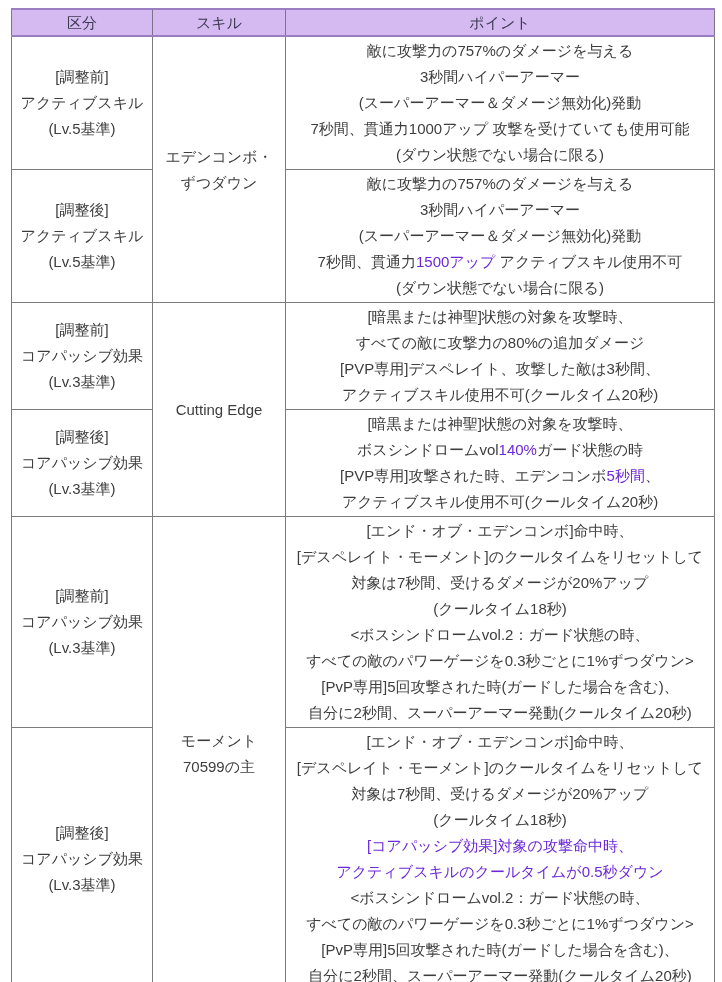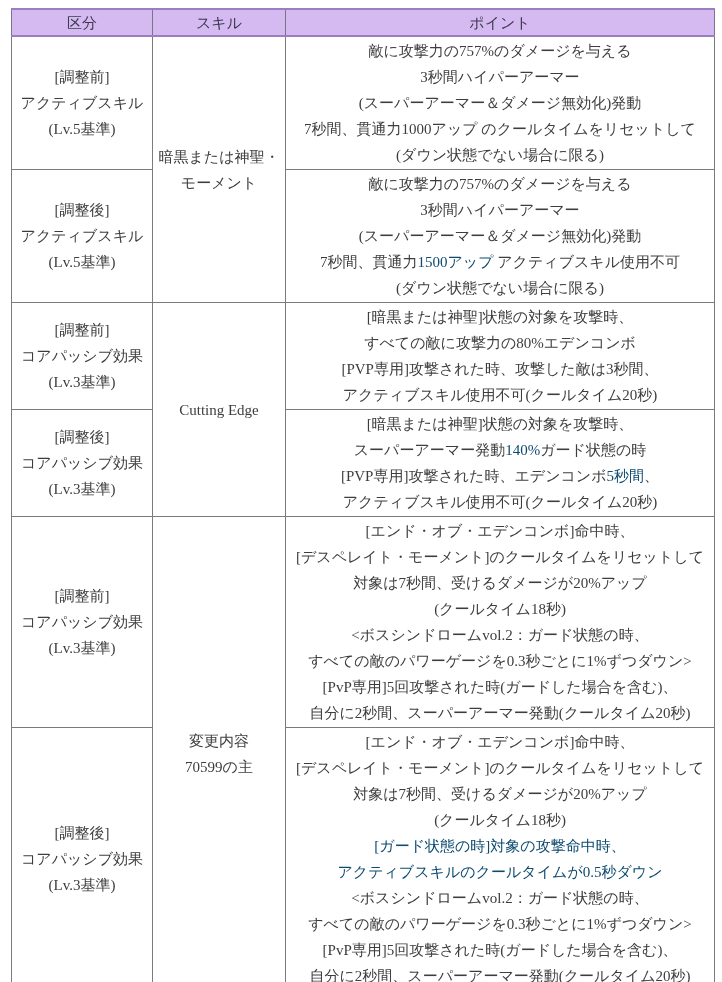--- a/index.html
+++ b/index.html
@@ -40,28 +40,27 @@
     border-bottom: 2px solid #9b7dc1;
     padding: 0;
     margin-left: 29px;
   }
   tbody td {
     border: 1px solid #7b7b7b;
     background: #ffffff;
     text-align: center;
     vertical-align: middle;
     padding: 1px 4px;
-    font-family: Liberation Serif, serif;
   }
   .cell-line {
     line-height: 26px;
     white-space: nowrap;
   }
   .seg-red {
-    color: #0c4a6e;
+    color: #6d28d9;
   }
 </style>
 </head>
 <body>
 
 <div class="table-wrap">
   <table class="skill-table">
     <colgroup>
       <col class="col-category">
       <col class="col-skill">
@@ -75,28 +74,28 @@
       </tr>
     </thead>
     <tbody id="table-body">
         <tr>
           <td>
             <div class="cell-line"><span class="">[調整前]</span></div>
             <div class="cell-line"><span class="">アクティブスキル</span></div>
             <div class="cell-line"><span class="">(Lv.5基準)</span></div>
           </td>
           <td rowspan="2">
-            <div class="cell-line"><span class="">暗黒または神聖・</span></div>
-            <div class="cell-line"><span class="">モーメント</span></div>
+            <div class="cell-line"><span class="">エデンコンボ・</span></div>
+            <div class="cell-line"><span class="">ずつダウン</span></div>
           </td>
           <td>
             <div class="cell-line"><span class="">敵に攻撃力の757%のダメージを与える</span></div>
             <div class="cell-line"><span class="">3秒間ハイパーアーマー</span></div>
             <div class="cell-line"><span class="">(スーパーアーマー＆ダメージ無効化)発動</span></div>
-            <div class="cell-line"><span class="">7秒間、貫通力1000アップ のクールタイムをリセットして</span></div>
+            <div class="cell-line"><span class="">7秒間、貫通力1000アップ 攻撃を受けていても使用可能</span></div>
             <div class="cell-line"><span class="">(ダウン状態でない場合に限る)</span></div>
           </td>
         </tr>
         <tr>
           <td>
             <div class="cell-line"><span class="">[調整後]</span></div>
             <div class="cell-line"><span class="">アクティブスキル</span></div>
             <div class="cell-line"><span class="">(Lv.5基準)</span></div>
           </td>
           <td>
@@ -111,46 +110,46 @@
           <td>
             <div class="cell-line"><span class="">[調整前]</span></div>
             <div class="cell-line"><span class="">コアパッシブ効果</span></div>
             <div class="cell-line"><span class="">(Lv.3基準)</span></div>
           </td>
           <td rowspan="2">
             <div class="cell-line"><span class="">Cutting Edge</span></div>
           </td>
           <td>
             <div class="cell-line"><span class="">[暗黒または神聖]状態の対象を攻撃時、</span></div>
-            <div class="cell-line"><span class="">すべての敵に攻撃力の80%エデンコンボ</span></div>
-            <div class="cell-line"><span class="">[PVP専用]攻撃された時、攻撃した敵は3秒間、</span></div>
+            <div class="cell-line"><span class="">すべての敵に攻撃力の80%の追加ダメージ</span></div>
+            <div class="cell-line"><span class="">[PVP専用]デスペレイト、攻撃した敵は3秒間、</span></div>
             <div class="cell-line"><span class="">アクティブスキル使用不可(クールタイム20秒)</span></div>
           </td>
         </tr>
         <tr>
           <td>
             <div class="cell-line"><span class="">[調整後]</span></div>
             <div class="cell-line"><span class="">コアパッシブ効果</span></div>
             <div class="cell-line"><span class="">(Lv.3基準)</span></div>
           </td>
           <td>
             <div class="cell-line"><span class="">[暗黒または神聖]状態の対象を攻撃時、</span></div>
-            <div class="cell-line"><span class="">スーパーアーマー発動</span><span class="seg-red">140%</span><span class="">ガード状態の時</span></div>
+            <div class="cell-line"><span class="">ボスシンドロームvol</span><span class="seg-red">140%</span><span class="">ガード状態の時</span></div>
             <div class="cell-line"><span class="">[PVP専用]攻撃された時、エデンコンボ</span><span class="seg-red">5秒間</span><span class="">、</span></div>
             <div class="cell-line"><span class="">アクティブスキル使用不可(クールタイム20秒)</span></div>
           </td>
         </tr>
         <tr>
           <td>
             <div class="cell-line"><span class="">[調整前]</span></div>
             <div class="cell-line"><span class="">コアパッシブ効果</span></div>
             <div class="cell-line"><span class="">(Lv.3基準)</span></div>
           </td>
           <td rowspan="2">
-            <div class="cell-line"><span class="">変更内容</span></div>
+            <div class="cell-line"><span class="">モーメント</span></div>
             <div class="cell-line"><span class="">70599の主</span></div>
           </td>
           <td>
             <div class="cell-line"><span class="">[エンド・オブ・エデンコンボ]命中時、</span></div>
             <div class="cell-line"><span class="">[デスペレイト・モーメント]のクールタイムをリセットして</span></div>
             <div class="cell-line"><span class="">対象は7秒間、受けるダメージが20%アップ</span></div>
             <div class="cell-line"><span class="">(クールタイム18秒)</span></div>
             <div class="cell-line"><span class="">&lt;ボスシンドロームvol.2：ガード状態の時、</span></div>
             <div class="cell-line"><span class="">すべての敵のパワーゲージを0.3秒ごとに1%ずつダウン&gt;</span></div>
             <div class="cell-line"><span class="">[PvP専用]5回攻撃された時(ガードした場合を含む)、</span></div>
@@ -161,21 +160,21 @@
           <td>
             <div class="cell-line"><span class="">[調整後]</span></div>
             <div class="cell-line"><span class="">コアパッシブ効果</span></div>
             <div class="cell-line"><span class="">(Lv.3基準)</span></div>
           </td>
           <td>
             <div class="cell-line"><span class="">[エンド・オブ・エデンコンボ]命中時、</span></div>
             <div class="cell-line"><span class="">[デスペレイト・モーメント]のクールタイムをリセットして</span></div>
             <div class="cell-line"><span class="">対象は7秒間、受けるダメージが20%アップ</span></div>
             <div class="cell-line"><span class="">(クールタイム18秒)</span></div>
-            <div class="cell-line"><span class="seg-red">[ガード状態の時]対象の攻撃命中時、</span></div>
+            <div class="cell-line"><span class="seg-red">[コアパッシブ効果]対象の攻撃命中時、</span></div>
             <div class="cell-line"><span class="seg-red">アクティブスキルのクールタイムが0.5秒ダウン</span></div>
             <div class="cell-line"><span class="">&lt;ボスシンドロームvol.2：ガード状態の時、</span></div>
             <div class="cell-line"><span class="">すべての敵のパワーゲージを0.3秒ごとに1%ずつダウン&gt;</span></div>
             <div class="cell-line"><span class="">[PvP専用]5回攻撃された時(ガードした場合を含む)、</span></div>
             <div class="cell-line"><span class="">自分に2秒間、スーパーアーマー発動(クールタイム20秒)</span></div>
           </td>
         </tr>
       </tbody>
   </table>
 </div>

